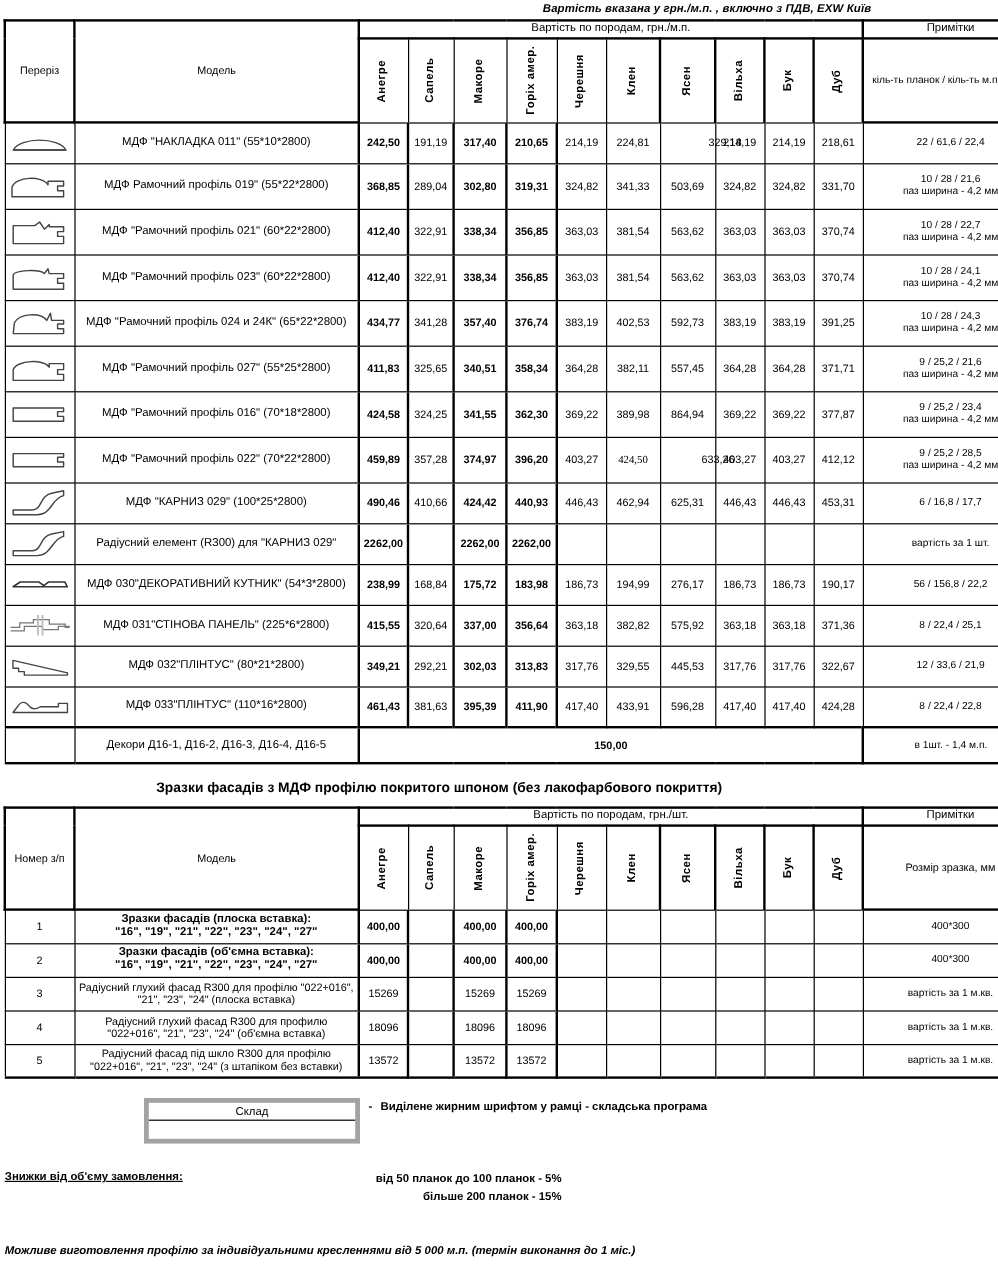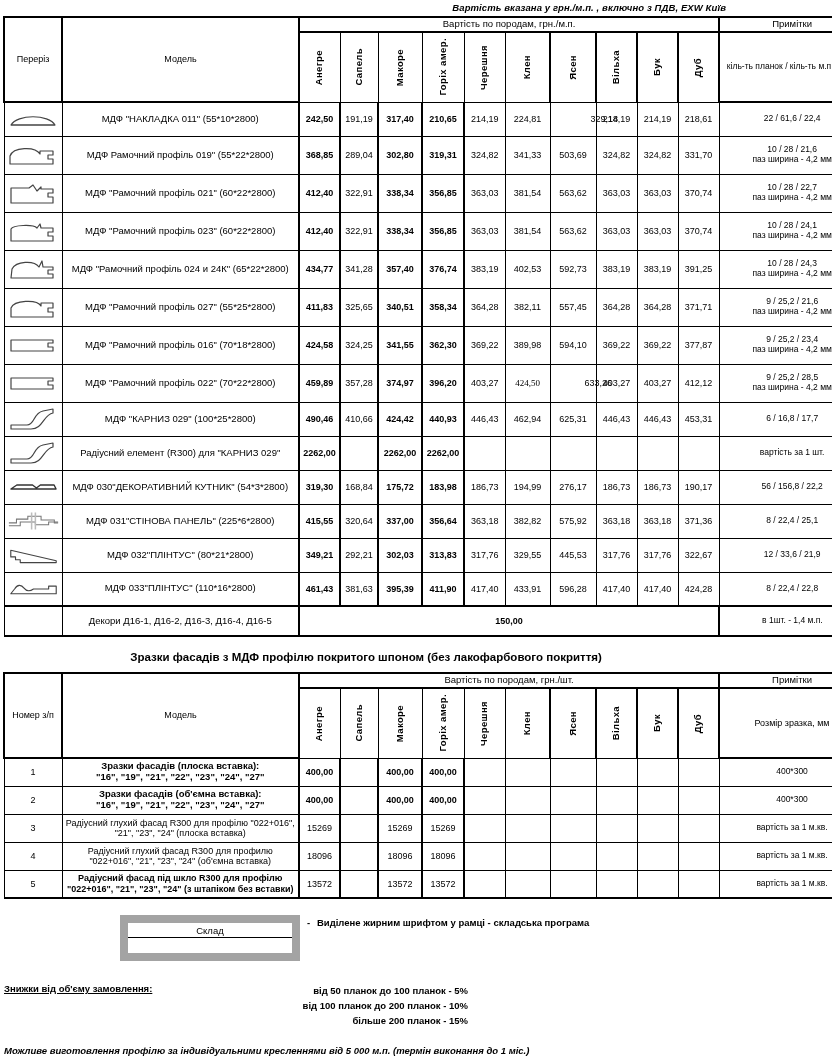--- a/index.html
+++ b/index.html
@@ -88,21 +88,21 @@
     font-weight: bold;
     padding: 14px 0 9px 0;
   }
 
   
   .legend-wrap {
     display: flex;
     align-items: flex-start;
     margin: 16px 0 0 120px;
   }
-  .legend-box { border: 8px solid #a3a3a3; width: 180px; }
+  .legend-box { border: 4px solid #a3a3a3; width: 180px; }
   .legend-box .lrow {
     height: 15px; line-height: 15px;
     text-align: center; font-size: 9.5px; font-weight: normal;
     border-bottom: 1px solid #000;
   }
   .legend-box .lrow:last-child { border-bottom: none; }
   .legend-texts { margin-left: 7px; font-size: 9.5px; font-weight: bold; }
   .legend-texts div { height: 16px; line-height: 16px; white-space: nowrap; }
   .legend-texts .dash { display:inline-block; width: 10px; }
 
@@ -335,21 +335,21 @@
               </svg>
             </div>
           </td>
           <td class="model">МДФ "Рамочний профіль 016" (70*18*2800)</td>
           <td class="num bold colthick-l colthick-r">424,58</td>
           <td class="num">324,25</td>
           <td class="num bold colthick-l colthick-r">341,55</td>
           <td class="num bold colthick-l colthick-r">362,30</td>
           <td class="num">369,22</td>
           <td class="num">389,98</td>
-          <td class="num">594,10</td>
+          <td class="num">864,94</td>
           <td class="num">369,22</td>
           <td class="num">369,22</td>
           <td class="num">377,87</td>
           <td class="notes">
             <div>9 / 25,2 / 23,4</div>
             <div>паз ширина - 4,2 мм</div>
           </td>
         </tr>
         <tr class="alt">
           <td class="shape" style="height: 38px; border-bottom-width: 1.6px;">
@@ -423,21 +423,21 @@
         </tr>
         <tr>
           <td class="shape" style="height: 34px;">
             <div class="shape-box">
               <svg width="54" height="14" viewBox="0 0 54 14">
                 <path d="M4 9 L10 5 L26 5 L30 8 L34 5 L48 5 L50 9 Z" fill="#fff" stroke="#333" stroke-width="1.4" stroke-linejoin="round"></path>
               </svg>
             </div>
           </td>
           <td class="model">МДФ 030"ДЕКОРАТИВНИЙ КУТНИК" (54*3*2800)</td>
-          <td class="num bold colthick-l colthick-r">319,30</td>
+          <td class="num bold colthick-l colthick-r">238,99</td>
           <td class="num">168,84</td>
           <td class="num bold colthick-l colthick-r">175,72</td>
           <td class="num bold colthick-l colthick-r">183,98</td>
           <td class="num">186,73</td>
           <td class="num">194,99</td>
           <td class="num">276,17</td>
           <td class="num">186,73</td>
           <td class="num">186,73</td>
           <td class="num">190,17</td>
           <td class="notes">
@@ -653,21 +653,21 @@
           <td class="num" style="font-weight: normal;"></td>
           <td class="num" style="font-weight: normal;"></td>
           <td class="num" style="font-weight: normal;"></td>
           <td class="num" style="font-weight: normal;"></td>
           <td class="num" style="font-weight: normal;"></td>
           <td class="num" style="font-weight: normal;"></td>
           <td class="notes">вартість за 1 м.кв.</td>
         </tr>
         <tr>
           <td class="rowthick-b" style="height: 28px;">5</td>
-          <td class="model rowthick-b" style="font-weight: bold; font-size: 9px;">
+          <td class="model rowthick-b" style="font-weight: normal; font-size: 9px;">
             <div>Радіусний фасад під шкло R300 для профілю</div>
             <div>"022+016", "21", "23", "24" (з штапіком без вставки)</div>
           </td>
           <td class="num bold colthick-l colthick-r rowthick-b" style="font-weight: normal;">13572</td>
           <td class="num rowthick-b" style="font-weight: normal;"></td>
           <td class="num bold colthick-l colthick-r rowthick-b" style="font-weight: normal;">13572</td>
           <td class="num bold colthick-l colthick-r rowthick-b" style="font-weight: normal;">13572</td>
           <td class="num rowthick-b" style="font-weight: normal;"></td>
           <td class="num rowthick-b" style="font-weight: normal;"></td>
           <td class="num rowthick-b" style="font-weight: normal;"></td>
@@ -686,20 +686,19 @@
     </div>
     <div class="legend-texts">
       <div><span class="dash">-</span><span>Виділене жирним шрифтом у рамці  -  складська програма</span></div>
     </div>
   </div>
 
   <div class="foot disc-wrap">
     <div class="disc-title">Знижки від об'єму замовлення:</div>
     <div class="disc-lines" id="disc-lines">
         <div>від 50 планок  до 100 планок  -  5%</div>
-        <div>від 100 планок  до 200 планок  -  10%</div>
         <div>більше 200 планок  -  15%</div>
       </div>
   </div>
 
   <div class="foot para">Можливе виготовлення профілю за індивідуальними кресленнями від 5 000 м.п.  (термін виконання до 1 міс.)</div>
 
 </div>
 
 </body></html>

